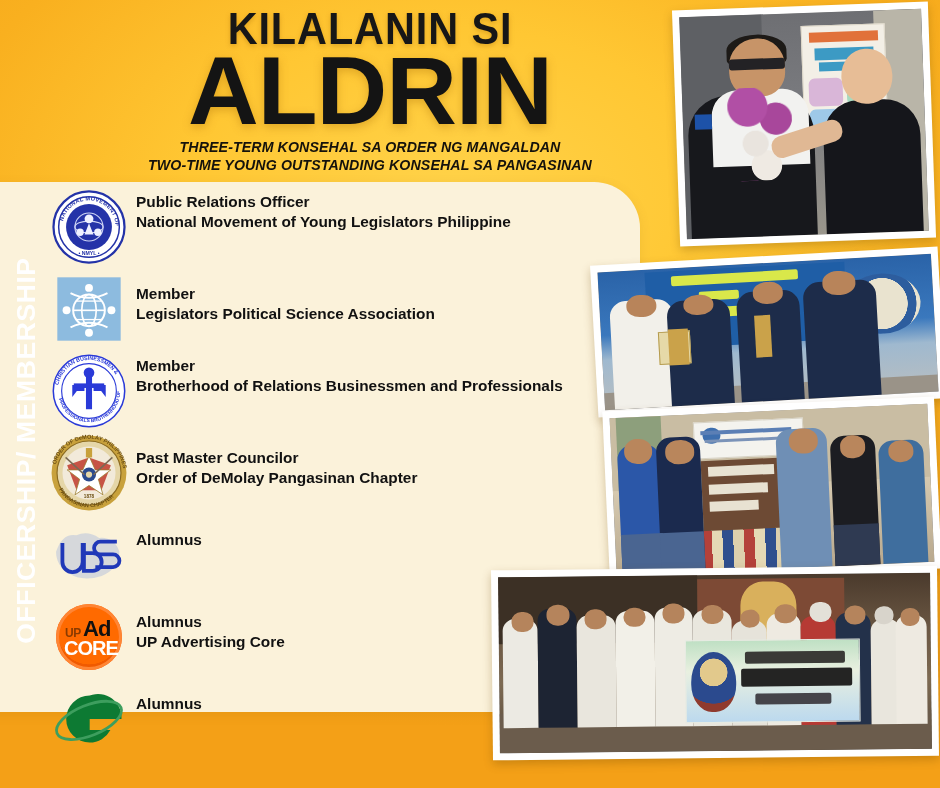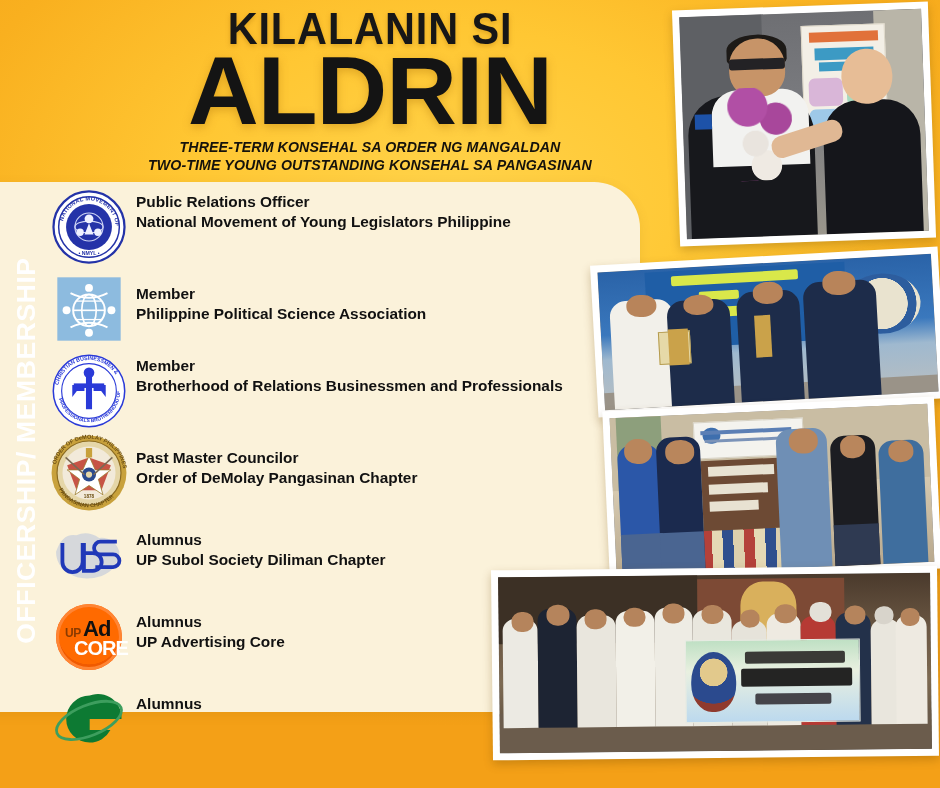--- a/index.html
+++ b/index.html
@@ -174,21 +174,21 @@
   .ph4 .icon{position:absolute;left:3%;top:14%;width:26%;height:74%;border-radius:50% 50% 46% 46%;
     background:radial-gradient(circle at 50% 34%,#e2c98c 0 30%,#2b4a8e 31% 68%,#8f3a2e 69%);}
   .ph4 .bl1{position:absolute;left:34%;top:14%;width:58%;height:15%;background:#3a3a36;border-radius:2px;}
   .ph4 .bl2{position:absolute;left:32%;top:35%;width:64%;height:22%;background:#242423;border-radius:2px;}
   .ph4 .bl3{position:absolute;left:40%;top:66%;width:44%;height:13%;background:#45444a;border-radius:2px;}
   .adcore{width:66px;height:66px;border-radius:50%;position:relative;
     background:radial-gradient(circle at 50% 45%,#FF6A00 0 62%,#F05A00 63% 100%);
     box-shadow:inset 0 0 0 3px #ff8534;}
   .adcore .up{position:absolute;left:9px;top:22px;font-size:12px;font-weight:bold;color:#8a3b00;letter-spacing:-.5px;}
   .adcore .ad{position:absolute;left:27px;top:12px;font-size:22px;font-weight:bold;color:#111;letter-spacing:-1px;}
-  .adcore .core{position:absolute;left:18px;top:33px;font-size:20px;font-weight:bold;color:#fff;letter-spacing:-1px;}
+  .adcore .core{position:absolute;left:8px;top:33px;font-size:20px;font-weight:bold;color:#fff;letter-spacing:-1px;}
 </style>
 </head>
 <body>
 
 <div id="poster">
 
   <div class="header">
     <div class="kicker">KILALANIN SI</div>
     <div class="bigname">ALDRIN</div>
     <div class="sub1">THREE-TERM KONSEHAL SA ORDER NG MANGALDAN</div>
@@ -240,21 +240,21 @@
           <circle cx="50" cy="18" r="6" fill="#ffffff"></circle>
           <circle cx="50" cy="86" r="6" fill="#ffffff"></circle>
           <circle cx="16" cy="52" r="6" fill="#ffffff"></circle>
           <circle cx="84" cy="52" r="6" fill="#ffffff"></circle>
           <path d="M22 26 Q50 40 78 26" fill="none" stroke="#ffffff" stroke-width="3"></path>
           <path d="M22 78 Q50 64 78 78" fill="none" stroke="#ffffff" stroke-width="3"></path>
         </svg>
       </div>
       <div class="txt">
         <div class="role">Member</div>
-        <div class="org">Philippine Political Science Association</div>
+        <div class="org">Legislators Political Science Association</div>
       </div>
     </div>
 
     <div class="row r2">
       <div class="logo-wrap">
         <svg width="76" height="76" viewBox="0 0 100 100" aria-hidden="true">
           <circle cx="50" cy="50" r="47" fill="#ffffff" stroke="#2a3ad8" stroke-width="2"></circle>
           <circle cx="50" cy="50" r="36" fill="#ffffff" stroke="#2a3ad8" stroke-width="1.5"></circle>
           <rect x="46" y="30" width="8" height="44" fill="#2a3ad8"></rect>
           <circle cx="50" cy="26" r="7" fill="#2a3ad8"></circle>
@@ -311,21 +311,20 @@
       <div class="logo-wrap">
         <svg width="76" height="58" viewBox="0 0 120 90" aria-hidden="true">
           <path d="M8 40 Q18 10 40 14 Q58 6 76 18 Q100 16 108 40 Q104 70 80 78 Q50 88 28 74 Q8 62 8 40 Z" fill="#cfd3da" opacity=".85"></path>
           <path d="M18 26 v30 a16 16 0 0 0 32 0 v-30" fill="none" stroke="#2038b8" stroke-width="6"></path>
           <path d="M52 26 v44 h14 a14 14 0 0 0 0-28 h-14" fill="none" stroke="#2038b8" stroke-width="6"></path>
           <path d="M104 24 H78 a10 10 0 0 0 0 20 h20 a10 10 0 0 1 0 20 H70" fill="none" stroke="#2038b8" stroke-width="6"></path>
         </svg>
       </div>
       <div class="txt">
         <div class="role">Alumnus</div>
-        <div class="org">UP Subol Society Diliman Chapter</div>
       </div>
     </div>
 
     <div class="row r5">
       <div class="logo-wrap">
         <div class="adcore">
           <span class="up">UP</span>
           <span class="ad">Ad</span>
           <span class="core">CORE</span>
         </div>

